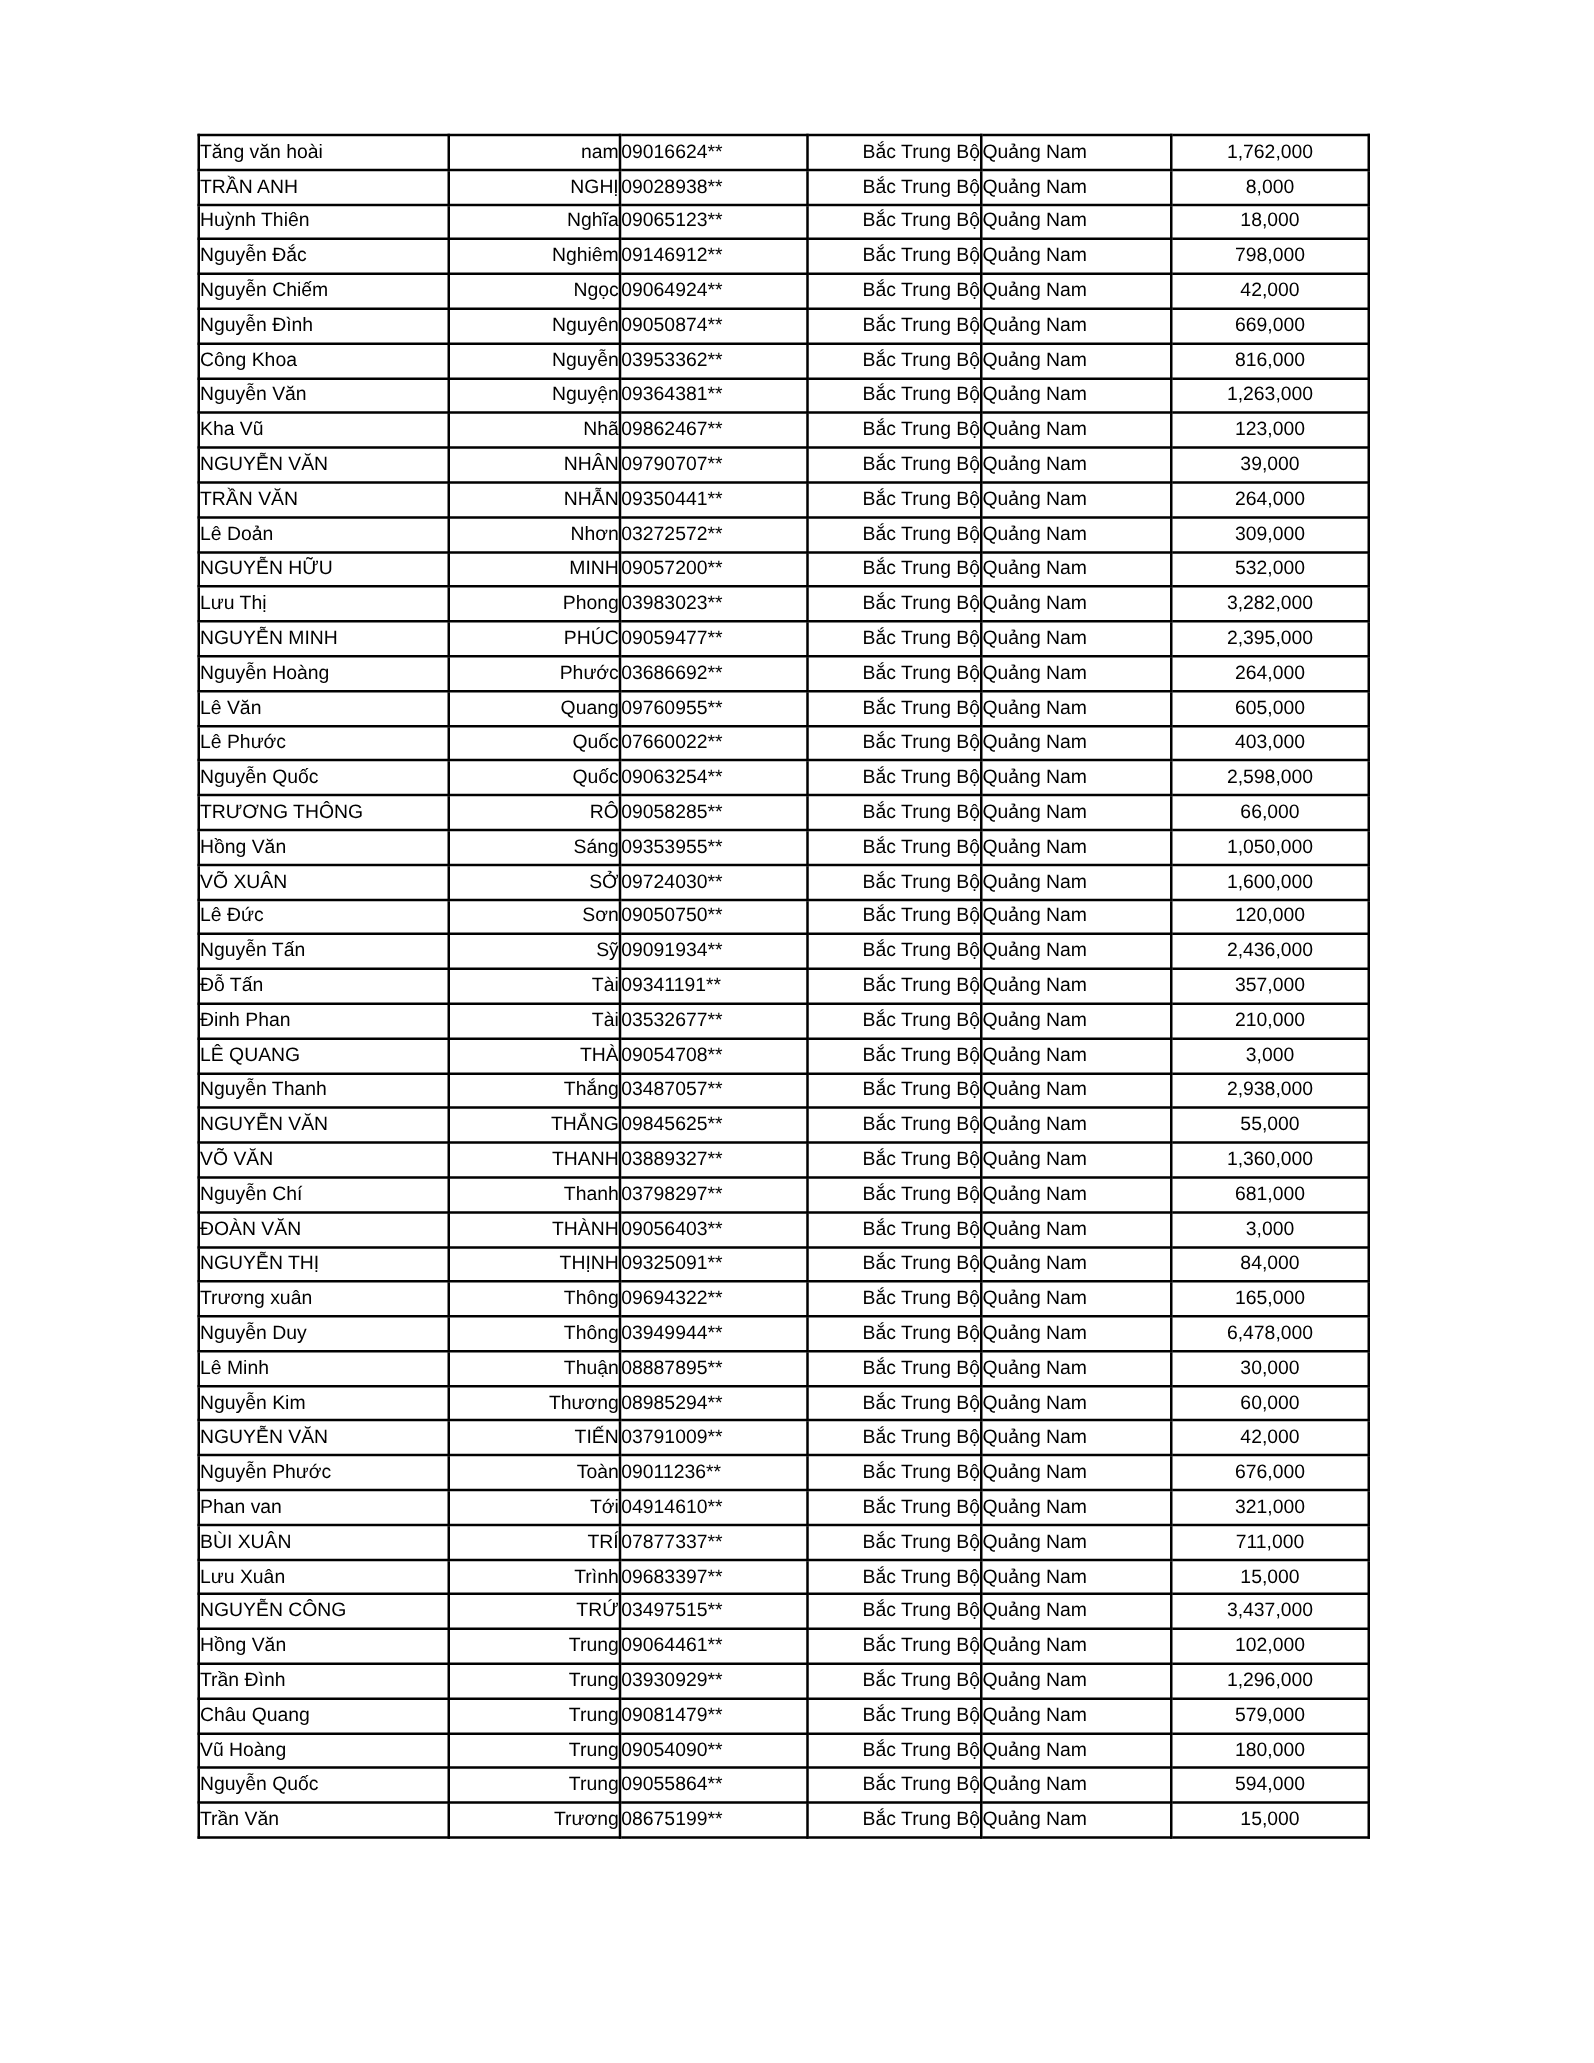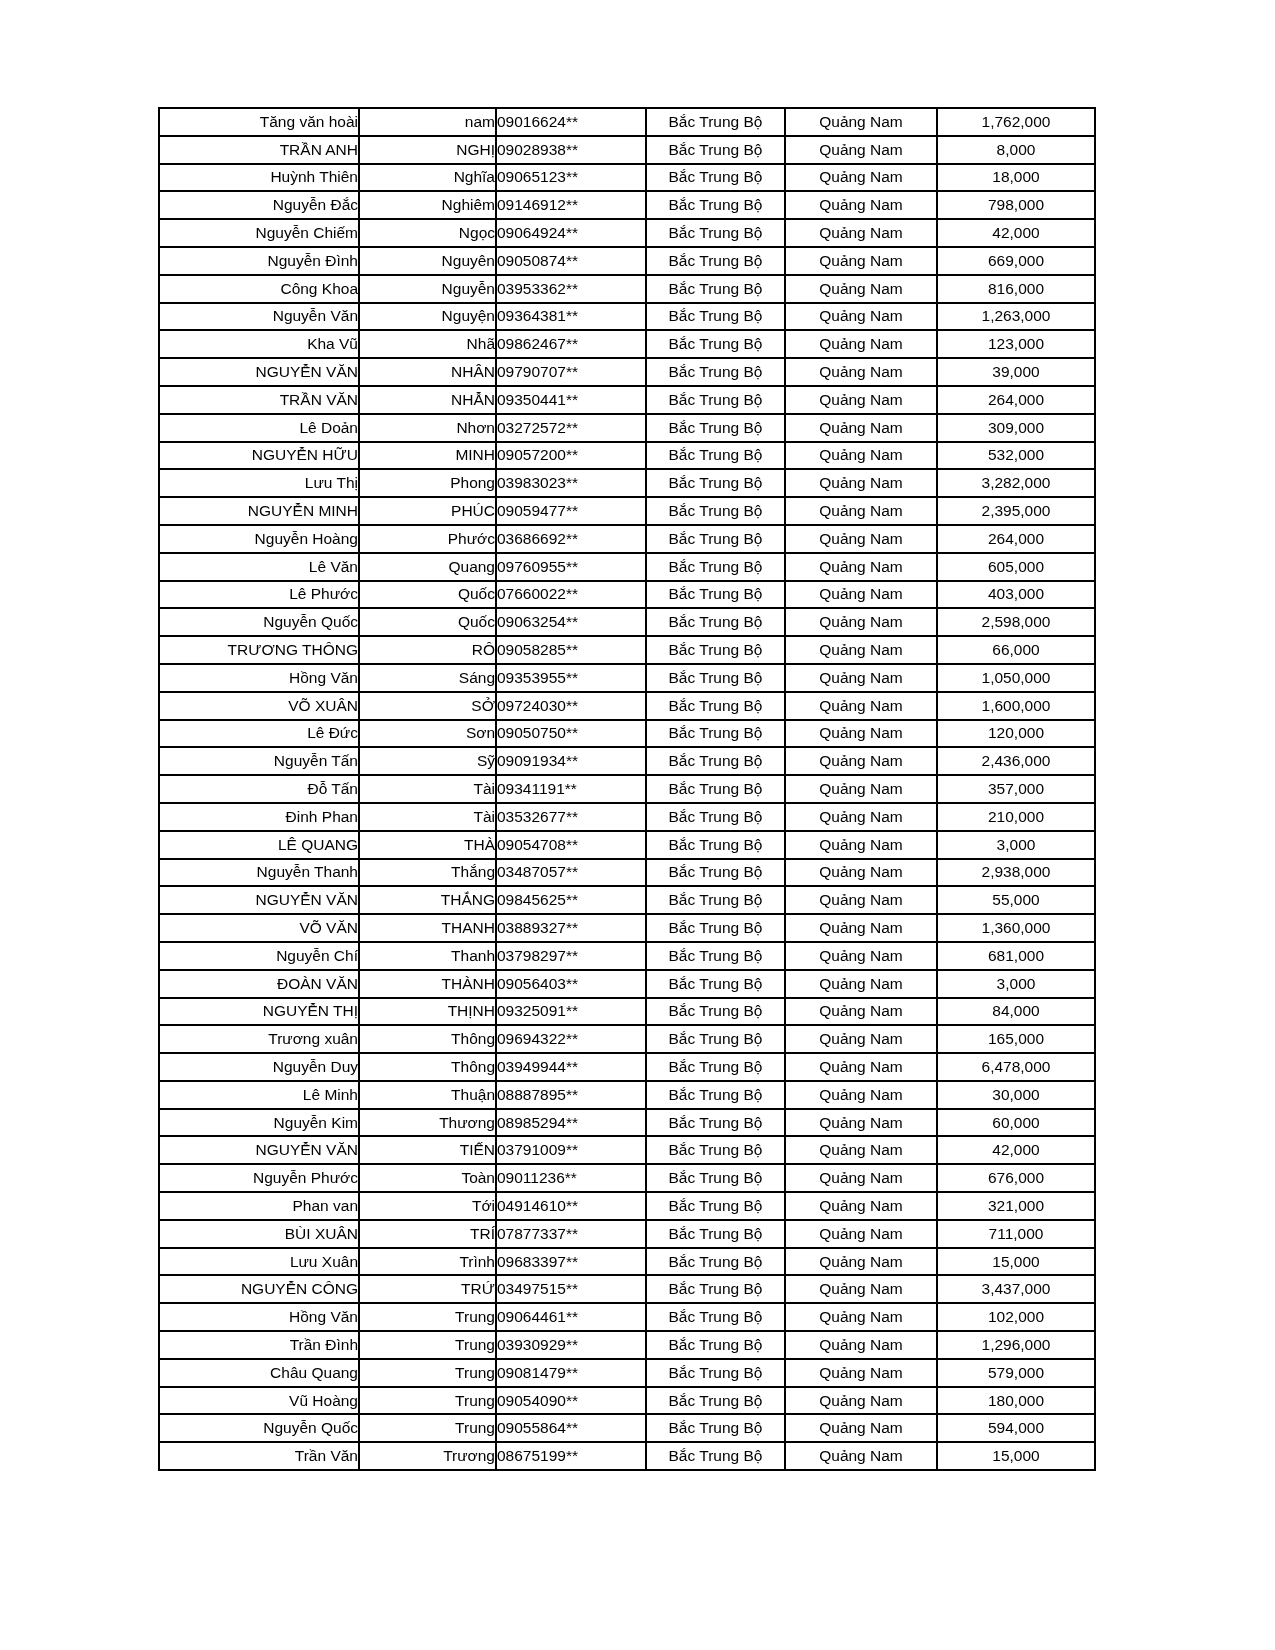--- a/index.html
+++ b/index.html
@@ -27,25 +27,25 @@
   }
   table.data-table td {
     border: 2px solid #000000;
     height: 25.8px;
     padding: 0;
     overflow: hidden;
     white-space: nowrap;
     vertical-align: middle;
     background: #ffffff;
   }
-  td.c-first   { text-align: right; }
+  td.c-first   { text-align: left; }
   td.c-given   { text-align: right; }
   td.c-phone   { text-align: left; }
-  td.c-region  { text-align: center;  padding-left: 3px; }
-  td.c-province{ text-align: center; }
+  td.c-region  { text-align: right;  padding-left: 3px; }
+  td.c-province{ text-align: left; }
   td.c-amount  { text-align: center; padding-right: 6px; }
 </style>
 </head>
 <body>
 
 <div class="page">
   <table class="data-table">
     <colgroup>
       <col style="width:200px">
       <col style="width:137px">

